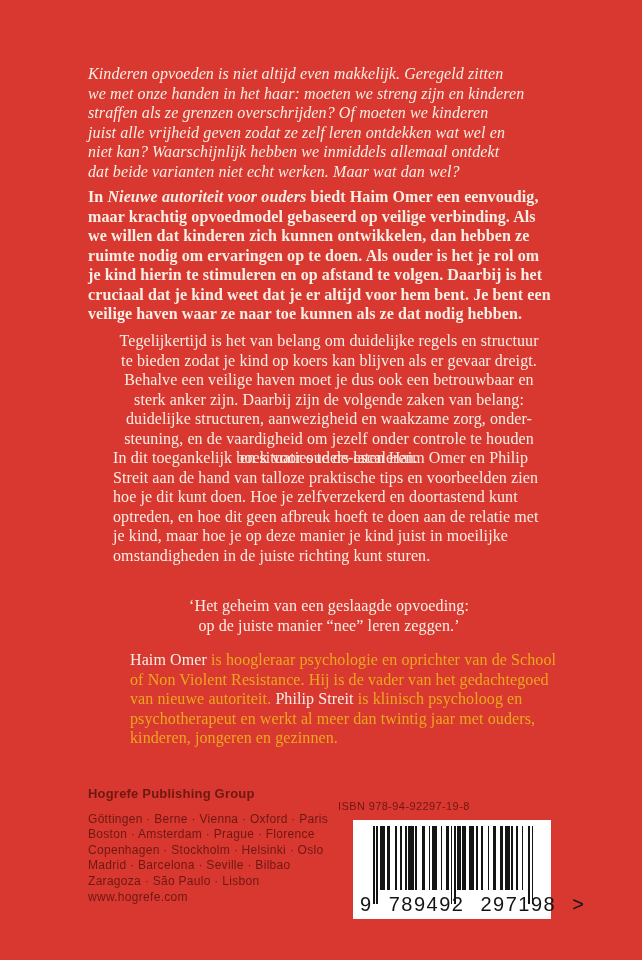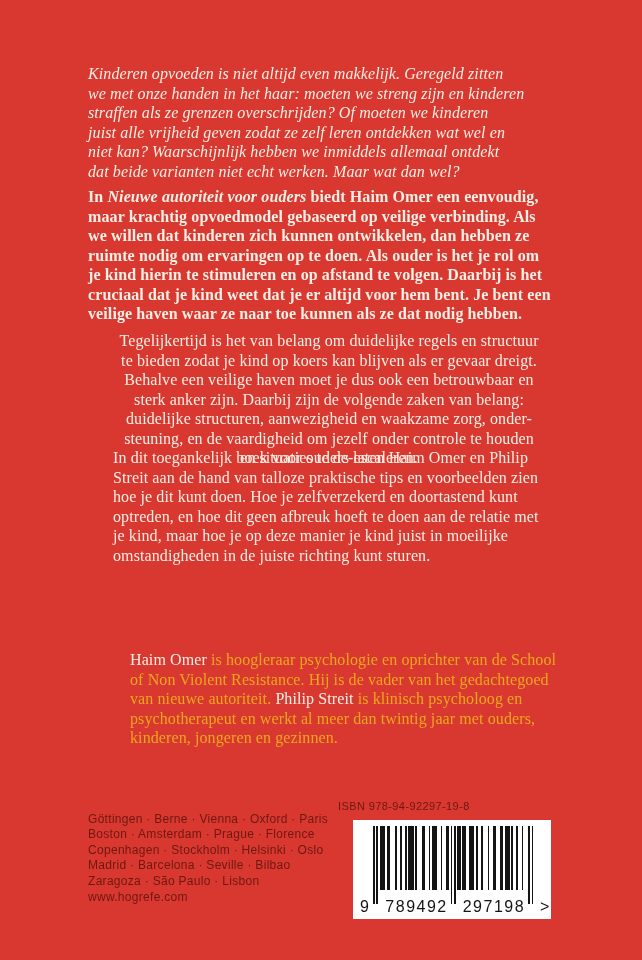--- a/index.html
+++ b/index.html
@@ -64,21 +64,21 @@
   }
   .bars{
     position:absolute;left:20px;top:6px;
     display:flex;align-items:flex-start;
   }
   .module{flex:0 0 auto;width:1.7px;height:64px;}
   .module.bar{background:var(--barcode-bars);}
   .module.guard{height:78px;}
   .barcode-digits{
     position:absolute;left:7px;bottom:3px;
-    font-size:16px;color:var(--barcode-bars);
+    font-size:20px;color:var(--barcode-bars);
     letter-spacing:1.5px;word-spacing:9px;
     white-space:nowrap;
   }
 </style>
 </head>
 <body>
 
 <div class="page">
 
   <div class="textblock p1"><span class="seg seg-plain">Kinderen opvoeden is niet altijd even makkelijk. Geregeld zitten
@@ -104,27 +104,30 @@
 steuning, en de vaardigheid om jezelf onder controle te houden
 en situaties te de-escaleren.</span></div>
 
   <div class="textblock p4"><span class="seg seg-plain">In dit toegankelijk boek voor ouders laten Haim Omer en Philip
 Streit aan de hand van talloze praktische tips en voorbeelden zien
 hoe je dit kunt doen. Hoe je zelfverzekerd en doortastend kunt
 optreden, en hoe dit geen afbreuk hoeft te doen aan de relatie met
 je kind, maar hoe je op deze manier je kind juist in moeilijke
 omstandigheden in de juiste richting kunt sturen.</span></div>
 
+  <div class="textblock quote">‘Het geheim van een geslaagde opvoeding:
+op de juiste manier “nee” leren zeggen.’</div>
 
   <div class="textblock bio"><span class="seg seg-cream">Haim Omer </span><span class="seg seg-gold">is hoogleraar psychologie en oprichter van de School
 of Non Violent Resistance. Hij is de vader van het gedachtegoed
 van nieuwe autoriteit. </span><span class="seg seg-cream">Philip Streit </span><span class="seg seg-gold">is klinisch psycholoog en
 psychotherapeut en werkt al meer dan twintig jaar met ouders,
 kinderen, jongeren en gezinnen.</span></div>
 
+  <div class="publisher-name sans">Hogrefe Publishing Group</div>
 
   <div class="publisher-cities sans">Göttingen · Berne · Vienna · Oxford · Paris
 Boston · Amsterdam · Prague · Florence
 Copenhagen · Stockholm · Helsinki · Oslo
 Madrid · Barcelona · Seville · Bilbao
 Zaragoza · São Paulo · Lisbon</div>
 
   <div class="website sans">www.hogrefe.com</div>
 
   <div class="isbn-label sans">ISBN 978-94-92297-19-8</div>

